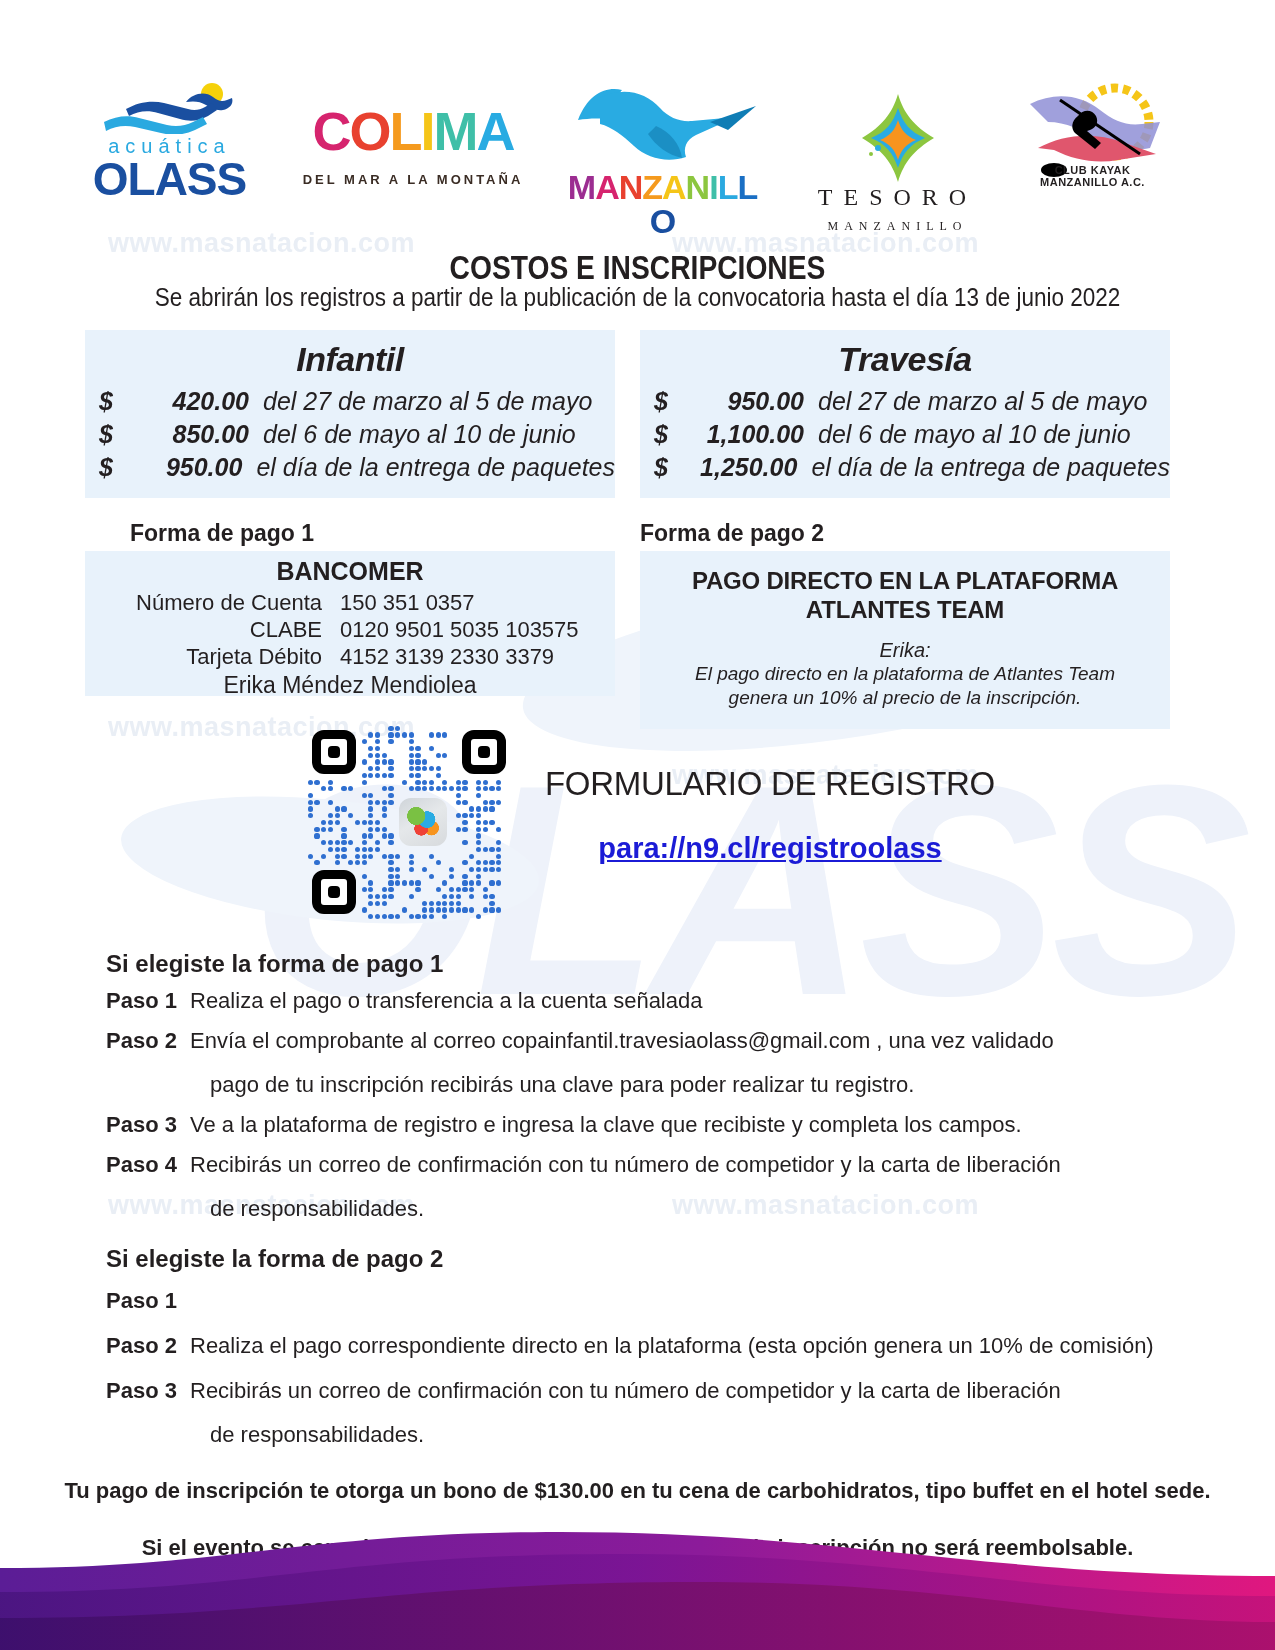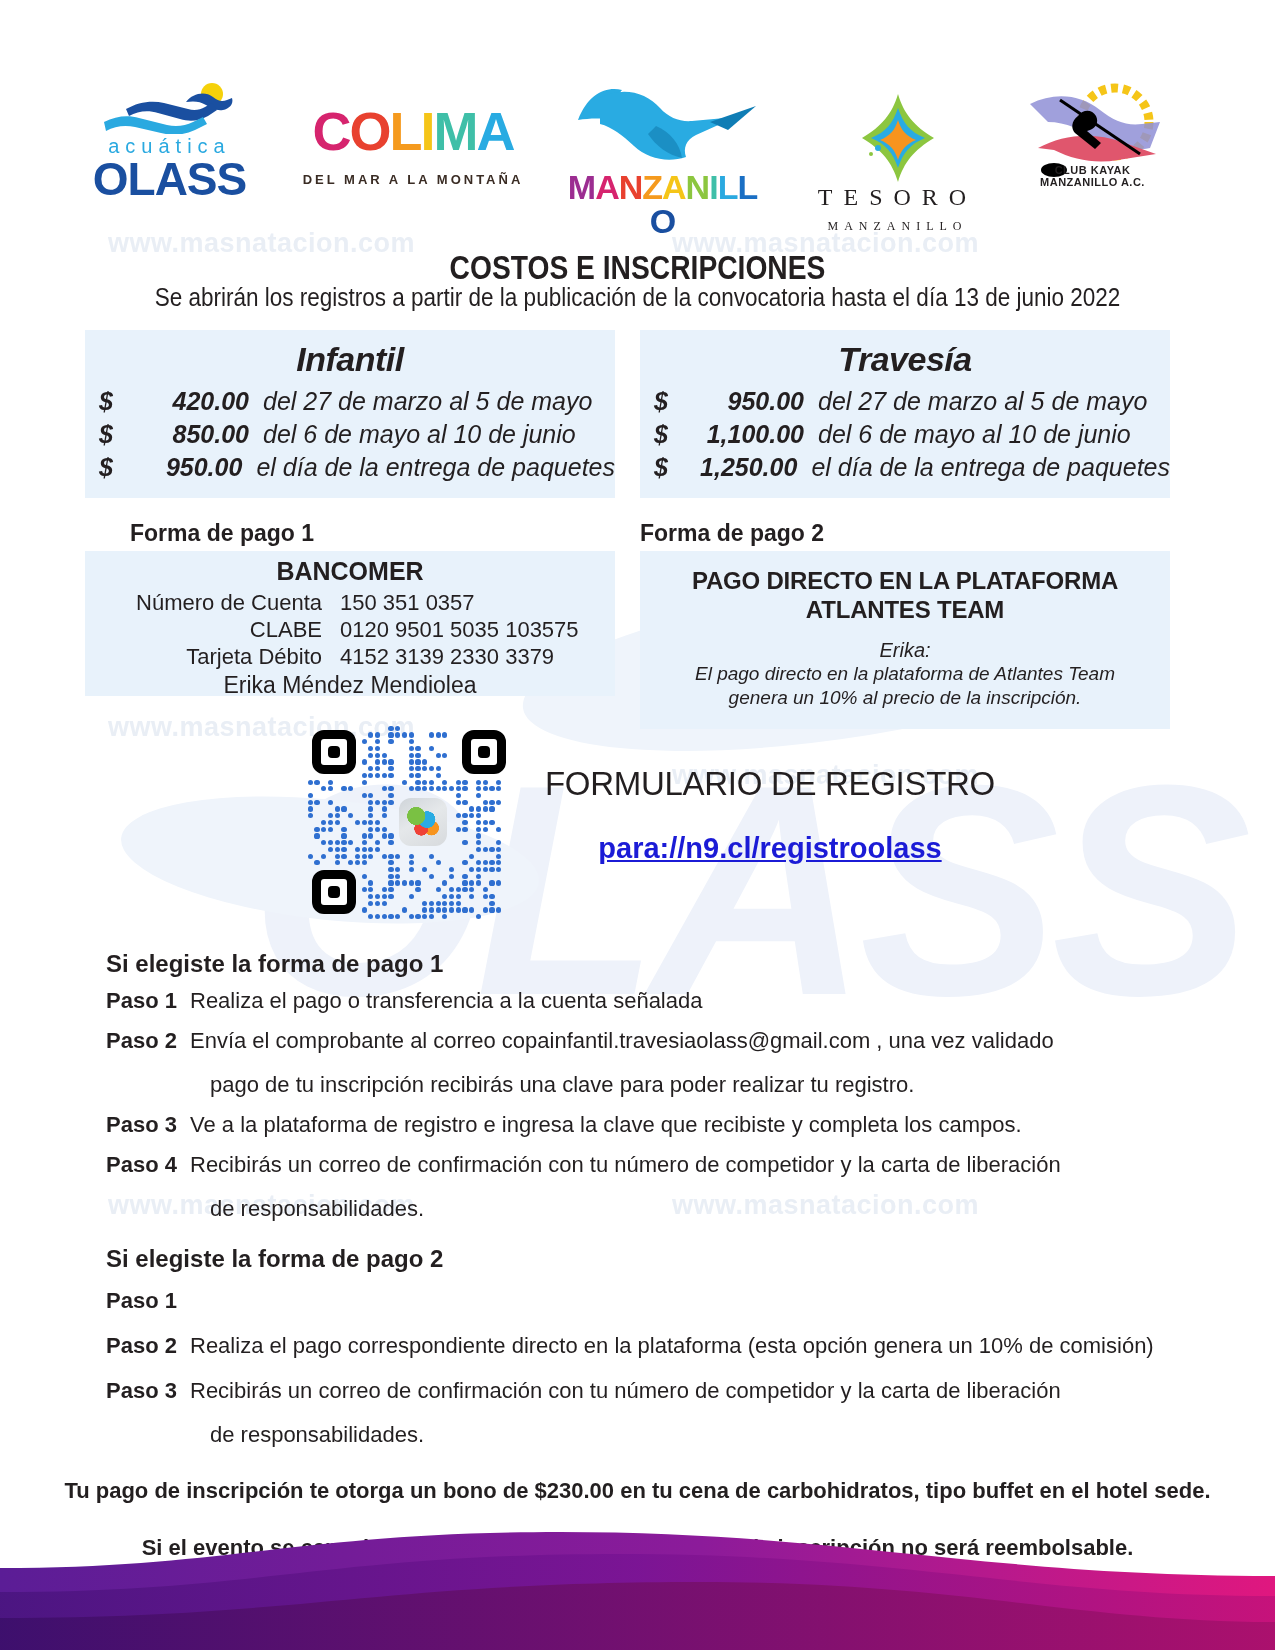--- a/index.html
+++ b/index.html
@@ -706,21 +706,21 @@
     <span class="step-t">Realiza el pago correspondiente directo en la plataforma (esta opción genera un 10% de comisión)</span>
   </div>
 
   <div class="step-row" style="top:1378px;">
     <span class="step-k">Paso 3</span>
     <span class="step-t">Recibirás un correo de confirmación con tu número de competidor y la carta de liberación</span>
   </div>
   <div class="step-cont" style="top:1422px;">de responsabilidades.</div>
 </div>
 
-<div class="foot-note" style="top:1478px;">Tu pago de inscripción te otorga un bono de $230.00 en tu cena de carbohidratos, tipo buffet en el hotel sede.</div>
+<div class="foot-note" style="top:1478px;">Tu pago de inscripción te otorga un bono de $130.00 en tu cena de carbohidratos, tipo buffet en el hotel sede.</div>
 <div class="foot-note" style="top:1535px;">Si el evento se cancela por cuestiones climáticas el pago de inscripción no será reembolsable.</div>
 
 <div class="wave">
   <svg width="1275" height="120" viewBox="0 0 1275 120" preserveAspectRatio="none">
     <defs>
       <linearGradient id="gA" x1="0" y1="0" x2="1" y2="0">
         <stop offset="0" stop-color="#5b1d96"></stop>
         <stop offset="0.55" stop-color="#8c1b9a"></stop>
         <stop offset="1" stop-color="#e0177f"></stop>
       </linearGradient>

